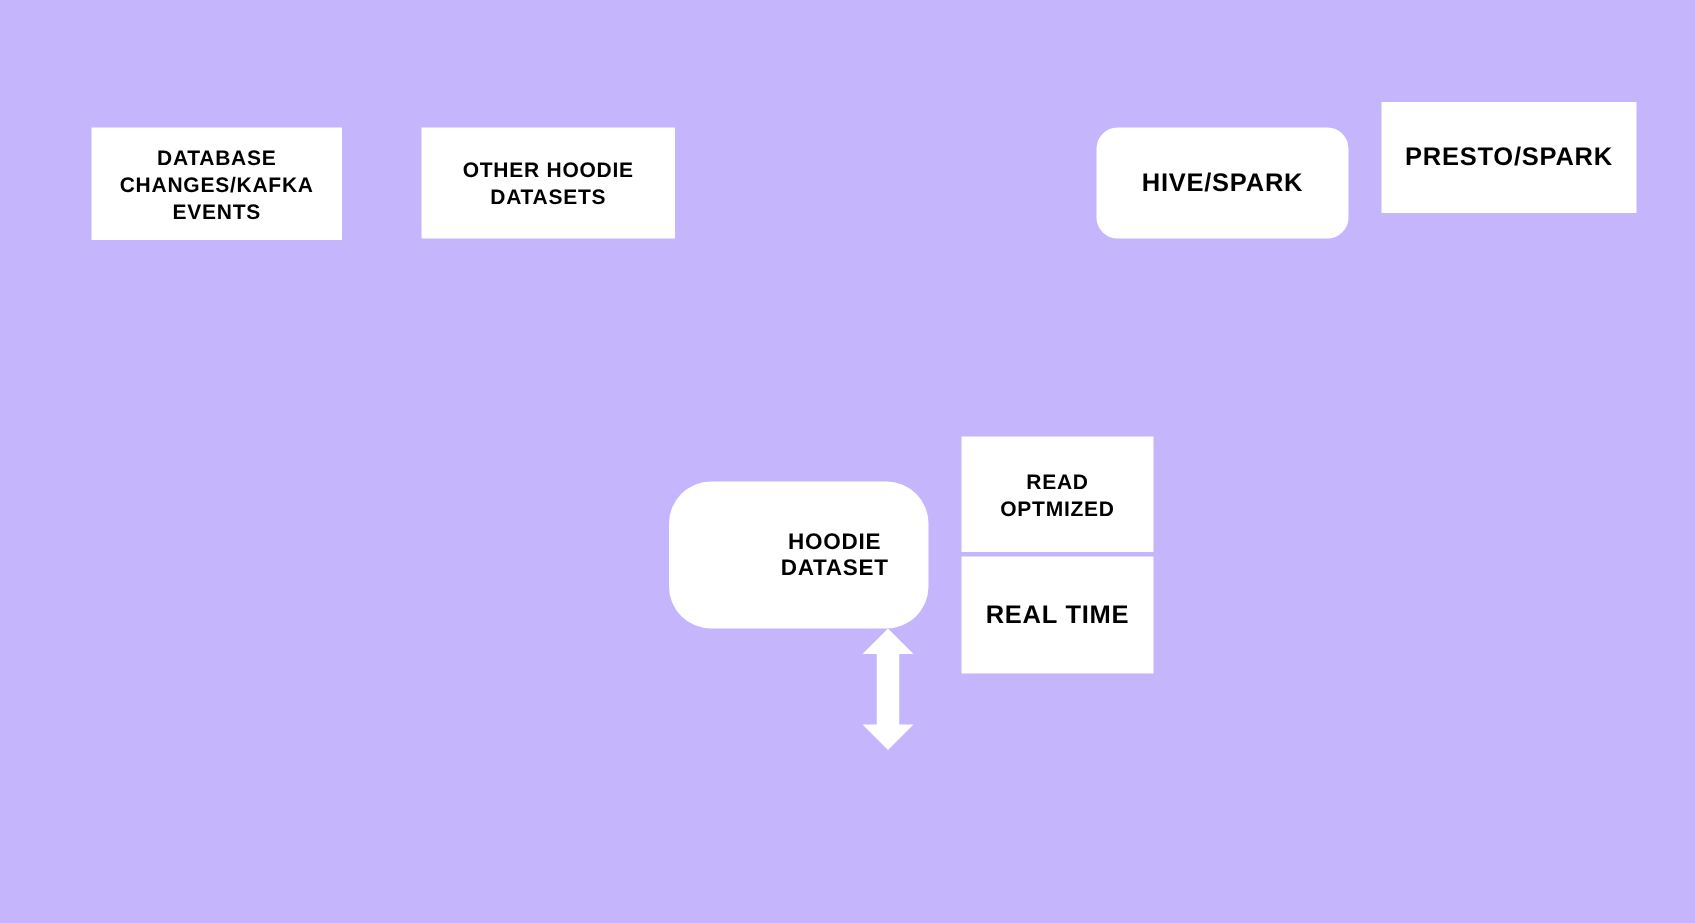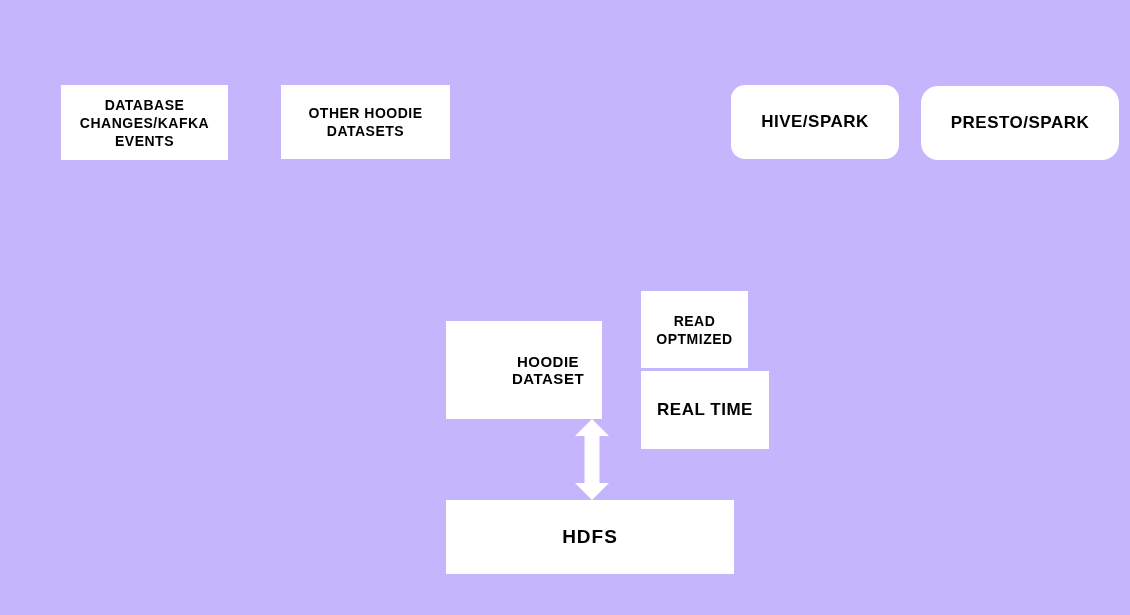--- a/index.html
+++ b/index.html
@@ -28,23 +28,23 @@
   .label {
     white-space: pre-line;
     font-weight: 700;
     letter-spacing: 0.5px;
     text-transform: uppercase;
   }
   
   .n-db     { left: 61px;  top: 85px;  width: 167px; height: 75px; }
   .n-other  { left: 281px; top: 85px;  width: 169px; height: 74px; }
   .n-hive   { left: 731px; top: 85px;  width: 168px; height: 74px; border-radius: 14px; }
-  .n-presto { left: 921px; top: 86px;  width: 198px; height: 74px; border-radius: 17px; }
-  .n-hoodie { left: 446px; top: 321px; width: 156px; height: 98px; padding-left: 48px; }
-  .n-read   { left: 641px; top: 291px; width: 107px; height: 77px; }
+  .n-presto { left: 921px; top: 68px;  width: 170px; height: 74px; }
+  .n-hoodie { left: 446px; top: 321px; width: 173px; height: 98px; padding-left: 48px; border-radius: 28px; }
+  .n-read   { left: 641px; top: 291px; width: 128px; height: 77px; }
   .n-real   { left: 641px; top: 371px; width: 128px; height: 78px; justify-content: center; }
   .n-hdfs   { left: 446px; top: 500px; width: 288px; height: 74px; }
   
   .f-sm  { font-size: 14px; line-height: 18px; }
   .f-md  { font-size: 15px; line-height: 17px; }
   .f-lg  { font-size: 17px; line-height: 20px; }
   .f-xl  { font-size: 19px; line-height: 22px; letter-spacing: 1px; }
   .sync-arrow {
     position: absolute;
     left: 575px;
@@ -88,17 +88,14 @@
   </div>
 
   <div class="node n-real">
     <span class="label f-lg">REAL TIME</span>
   </div>
 
   <svg class="sync-arrow" viewBox="0 0 34 81" xmlns="http://www.w3.org/2000/svg" aria-hidden="true">
     <polygon points="17,0 34,17 24.5,17 24.5,64 34,64 17,81 0,64 9.5,64 9.5,17 0,17" fill="#ffffff"></polygon>
   </svg>
 
-  <div class="node n-hdfs">
-    <span class="label f-xl">HDFS</span>
-  </div>
 
 </div>
 
 </body></html>

